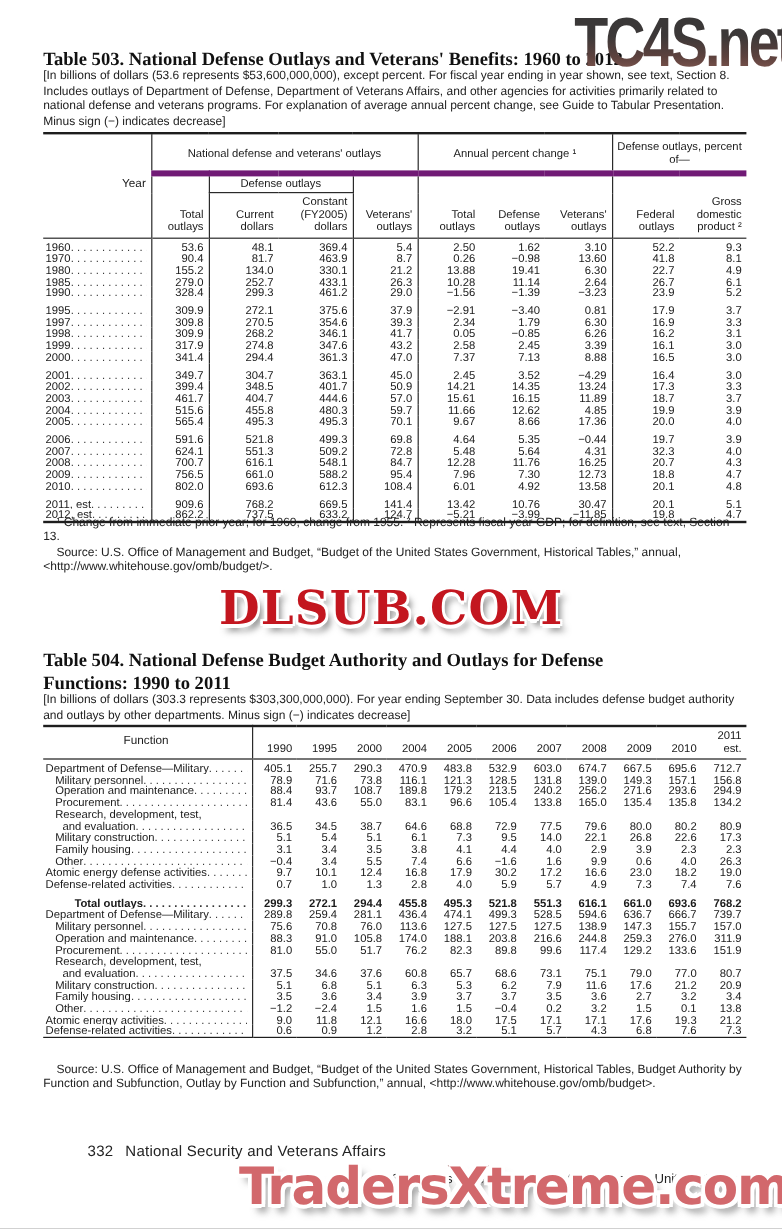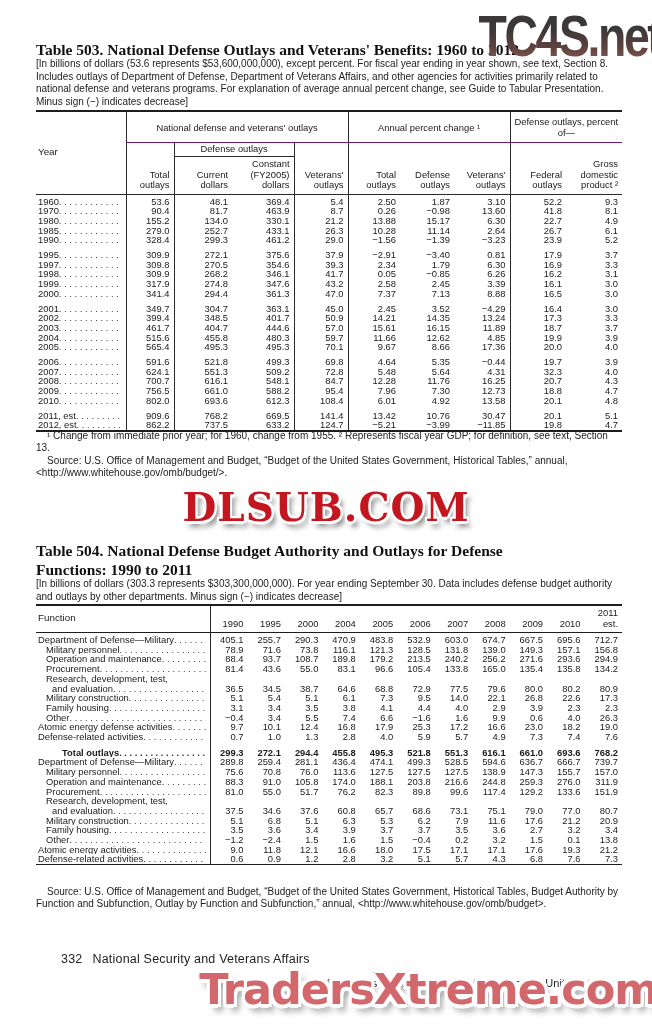--- a/index.html
+++ b/index.html
@@ -59,24 +59,24 @@
   .bl{border-left:1px solid #2a2a2a;}
 
   .t503{
     position:absolute; top:110px; left:36px; width:586px;
     border-top:2px solid #1d1d1d; border-bottom:2px solid #1d1d1d;
     font-size:9.4px;
   }
   .t503 thead th{
     text-align:right; vertical-align:bottom; line-height:10.5px; padding:2px 4px 3px 2px;
   }
-  .t503 th.h-year{text-align:left; vertical-align:middle; font-size:9.8px;}
+  .t503 th.h-year{text-align:right; vertical-align:middle; font-size:9.8px;}
   .t503 th.grp{
     text-align:center; vertical-align:middle; line-height:11px;
-    border-bottom:1px solid #701a75; padding:4px 2px;
+    border-bottom:5px solid #701a75; padding:4px 2px;
   }
   .t503 th.sub{
     text-align:center; vertical-align:middle; line-height:10px;
     border-bottom:1px solid #2a2a2a; padding:1px 2px 2px;
   }
   .t503 tbody td{
     text-align:right; line-height:9.7px; padding:0 4px 0 2px;
     white-space:nowrap;
   }
   .t503 tbody tr:first-child td{border-top:1px solid #2a2a2a; padding-top:2px;}
@@ -89,21 +89,21 @@
 
   .t504{
     position:absolute; top:604px; left:36px; width:586px;
     border-top:2px solid #1d1d1d; border-bottom:1.5px solid #1d1d1d;
     font-size:9.4px;
   }
   .t504 thead th{
     vertical-align:bottom; line-height:10.5px; padding:2px 4px 3px 2px; text-align:right;
     border-bottom:1.5px solid #1d1d1d;
   }
-  .t504 th.fn-h{text-align:left; vertical-align:middle; font-size:9.8px;}
+  .t504 th.fn-h{text-align:center; vertical-align:middle; font-size:9.8px;}
   .t504 tbody td{
     text-align:right; line-height:9.7px; padding:0 4px 0 2px; white-space:nowrap;
   }
   .t504 tbody tr:first-child td{padding-top:2px;}
   .t504 tbody tr.gap td{padding-top:6px;}
   .t504 td.fcell{text-align:left; overflow:hidden;}
   .t504 tr.bold td{font-weight:700;}
   .ind0{padding-left:2px !important;}
   .ind1{padding-left:10px !important;}
   .ind2{padding-left:16px !important;}
@@ -113,21 +113,21 @@
   .fn-block{
     position:absolute; left:36px; width:588px;
     font-size:10px; line-height:12px; color:#222;
   }
   #fn503{top:430px;}
   #src504{top:886px;}
   .fn-block p{margin:0 0 1px 0; text-indent:11px;}
 
   
   .pg-footer{
-    position:absolute; top:952px; left:61px;
+    position:absolute; top:952px; left:73px;
     font-size:12.5px; color:#222; letter-spacing:.2px;
   }
   .pg-footer .num{margin-right:10px;}
   .credit{
     position:absolute; top:977px; right:10px; z-index:5;
     font-size:11px; color:#222;
   }
 </style>
 </head>
 <body>
@@ -180,21 +180,21 @@
             <div class="ldr">
               <span class="ylab">1960</span>
               <span class="dots"></span>
             </div>
           </td>
           <td class="num bl">53.6</td>
           <td class="num bl">48.1</td>
           <td class="num">369.4</td>
           <td class="num bl">5.4</td>
           <td class="num bl">2.50</td>
-          <td class="num">1.87</td>
+          <td class="num">1.62</td>
           <td class="num">3.10</td>
           <td class="num bl">52.2</td>
           <td class="num">9.3</td>
         </tr>
         <tr>
           <td class="yearcell">
             <div class="ldr">
               <span class="ylab">1970</span>
               <span class="dots"></span>
             </div>
@@ -214,21 +214,21 @@
             <div class="ldr">
               <span class="ylab">1980</span>
               <span class="dots"></span>
             </div>
           </td>
           <td class="num bl">155.2</td>
           <td class="num bl">134.0</td>
           <td class="num">330.1</td>
           <td class="num bl">21.2</td>
           <td class="num bl">13.88</td>
-          <td class="num">15.17</td>
+          <td class="num">19.41</td>
           <td class="num">6.30</td>
           <td class="num bl">22.7</td>
           <td class="num">4.9</td>
         </tr>
         <tr>
           <td class="yearcell">
             <div class="ldr">
               <span class="ylab">1985</span>
               <span class="dots"></span>
             </div>
@@ -748,21 +748,21 @@
             <div class="ldr">
               <span class="flab">Atomic energy defense activities</span>
               <span class="dots"></span>
             </div>
           </td>
           <td class="num bl">9.7</td>
           <td class="num">10.1</td>
           <td class="num">12.4</td>
           <td class="num">16.8</td>
           <td class="num">17.9</td>
-          <td class="num">25.3</td>
+          <td class="num">30.2</td>
           <td class="num">17.2</td>
           <td class="num">16.6</td>
           <td class="num">23.0</td>
           <td class="num">18.2</td>
           <td class="num">19.0</td>
         </tr>
         <tr>
           <td class="fcell ind0">
             <div class="ldr">
               <span class="flab">Defense-related activities</span>

